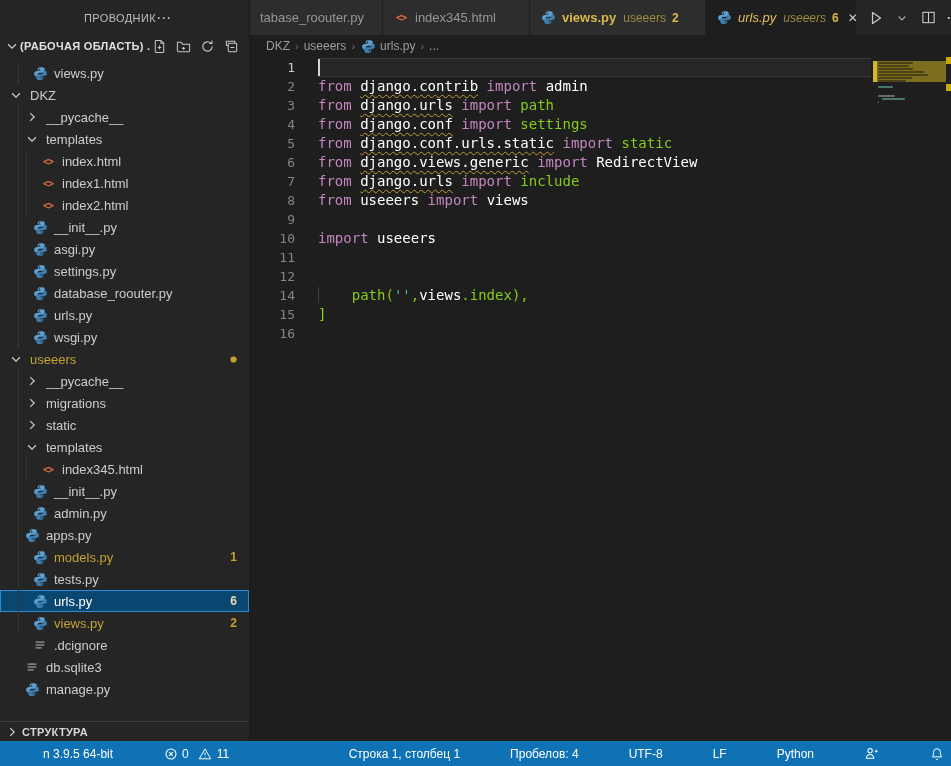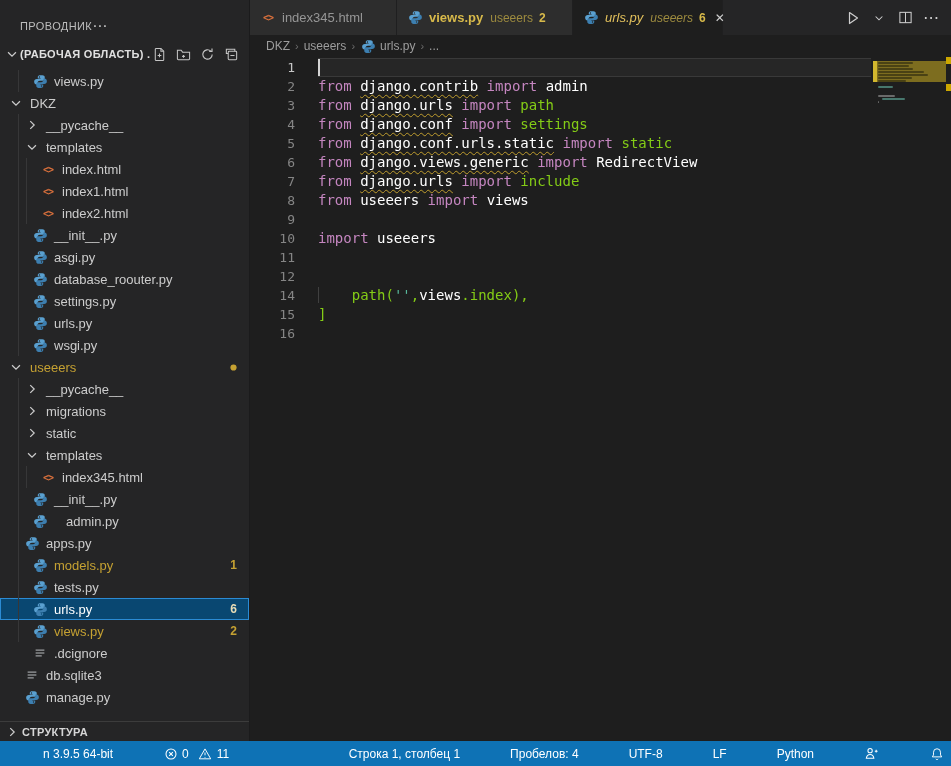--- a/index.html
+++ b/index.html
@@ -3,21 +3,21 @@
 <meta charset="utf-8">
 <style>
   html,body{margin:0;padding:0;background:#1e1e1e;}
   body{width:951px;height:766px;overflow:hidden;font-family:"Liberation Sans","DejaVu Sans",sans-serif;
        -webkit-font-smoothing:antialiased;color:#cccccc;}
   .app{width:951px;height:766px;display:flex;flex-direction:column;}
   .main{flex:1;display:flex;min-height:0;}
 
   
   .sidebar{width:250px;background:#252526;display:flex;flex-direction:column;min-height:0;border-right:1px solid #1b1b1c;box-sizing:border-box;}
-  .sb-title-row{height:35px;display:flex;align-items:center;justify-content:flex-start;padding:8px 14px 0 20px;flex:0 0 auto;}
+  .sb-title-row{height:35px;display:flex;align-items:center;justify-content:center;padding:0 14px 0 20px;flex:0 0 auto;}
   .sb-title{font-size:11px;letter-spacing:.4px;color:#bdbdbd;}
   .sb-more{color:#c5c5c5;font-size:15px;cursor:pointer;line-height:1;}
   .sb-section-row{height:22px;display:flex;align-items:center;padding:0 10px 0 4px;flex:0 0 auto;}
   .sb-section-label{font-size:11px;font-weight:bold;letter-spacing:.3px;color:#e0e0e0;white-space:nowrap;overflow:hidden;flex:1;}
   .sb-section-actions{display:flex;gap:8px;align-items:center;}
   .sb-section-actions .icn{cursor:pointer;display:flex;}
   .tree{flex:1;overflow:hidden;position:relative;padding-top:5px;}
   .row{height:22px;display:flex;align-items:center;font-size:13px;color:#cccccc;position:relative;cursor:pointer;white-space:nowrap;}
   .row .guide{position:absolute;top:0;bottom:0;width:1px;background:#373738;}
   .row .lbl{margin-left:6px;}
@@ -221,32 +221,32 @@
             <span class="spacer"></span>
           </div>
           <div class="row" style="padding-left: 32px;">
             <span class="guide" style="left: 18px;"></span>
             <span class="icn">
               <svg viewBox="0 0 16 16" width="15" height="15">
                 <path fill="#5aa0d0" d="M7.8 1.2c-1.6 0-2.7.7-2.7 2v1.6h3v.6H4c-1.5 0-2.8 1-2.8 2.9 0 1.8 1.1 2.8 2.5 2.8h1.2V9.4c0-1.3 1.1-2.3 2.4-2.3h3c1.2 0 2.2-1 2.2-2.2V3.2c0-1.2-1.1-2-2.4-2H7.8zM6.9 2.5a.7.7 0 1 1 0 1.4.7.7 0 0 1 0-1.4z"></path>
                 <path fill="#3d7fb0" d="M8.2 14.8c1.6 0 2.7-.7 2.7-2v-1.6h-3v-.6h4.1c1.5 0 2.8-1 2.8-2.9 0-1.8-1.1-2.8-2.5-2.8h-1.2v1.5c0 1.3-1.1 2.3-2.4 2.3h-3c-1.2 0-2.2 1-2.2 2.2v1.9c0 1.2 1.1 2 2.4 2h2.3zm.9-1.3a.7.7 0 1 1 0-1.4.7.7 0 0 1 0 1.4z"></path>
               </svg>
             </span>
+            <span class="lbl">settings.py</span>
+            <span class="spacer"></span>
+          </div>
+          <div class="row" style="padding-left: 32px;">
+            <span class="guide" style="left: 18px;"></span>
+            <span class="icn">
+              <svg viewBox="0 0 16 16" width="15" height="15">
+                <path fill="#5aa0d0" d="M7.8 1.2c-1.6 0-2.7.7-2.7 2v1.6h3v.6H4c-1.5 0-2.8 1-2.8 2.9 0 1.8 1.1 2.8 2.5 2.8h1.2V9.4c0-1.3 1.1-2.3 2.4-2.3h3c1.2 0 2.2-1 2.2-2.2V3.2c0-1.2-1.1-2-2.4-2H7.8zM6.9 2.5a.7.7 0 1 1 0 1.4.7.7 0 0 1 0-1.4z"></path>
+                <path fill="#3d7fb0" d="M8.2 14.8c1.6 0 2.7-.7 2.7-2v-1.6h-3v-.6h4.1c1.5 0 2.8-1 2.8-2.9 0-1.8-1.1-2.8-2.5-2.8h-1.2v1.5c0 1.3-1.1 2.3-2.4 2.3h-3c-1.2 0-2.2 1-2.2 2.2v1.9c0 1.2 1.1 2 2.4 2h2.3zm.9-1.3a.7.7 0 1 1 0-1.4.7.7 0 0 1 0 1.4z"></path>
+              </svg>
+            </span>
             <span class="lbl">database_roouter.py</span>
-            <span class="spacer"></span>
-          </div>
-          <div class="row" style="padding-left: 32px;">
-            <span class="guide" style="left: 18px;"></span>
-            <span class="icn">
-              <svg viewBox="0 0 16 16" width="15" height="15">
-                <path fill="#5aa0d0" d="M7.8 1.2c-1.6 0-2.7.7-2.7 2v1.6h3v.6H4c-1.5 0-2.8 1-2.8 2.9 0 1.8 1.1 2.8 2.5 2.8h1.2V9.4c0-1.3 1.1-2.3 2.4-2.3h3c1.2 0 2.2-1 2.2-2.2V3.2c0-1.2-1.1-2-2.4-2H7.8zM6.9 2.5a.7.7 0 1 1 0 1.4.7.7 0 0 1 0-1.4z"></path>
-                <path fill="#3d7fb0" d="M8.2 14.8c1.6 0 2.7-.7 2.7-2v-1.6h-3v-.6h4.1c1.5 0 2.8-1 2.8-2.9 0-1.8-1.1-2.8-2.5-2.8h-1.2v1.5c0 1.3-1.1 2.3-2.4 2.3h-3c-1.2 0-2.2 1-2.2 2.2v1.9c0 1.2 1.1 2 2.4 2h2.3zm.9-1.3a.7.7 0 1 1 0-1.4.7.7 0 0 1 0 1.4z"></path>
-              </svg>
-            </span>
-            <span class="lbl">settings.py</span>
             <span class="spacer"></span>
           </div>
           <div class="row" style="padding-left: 32px;">
             <span class="guide" style="left: 18px;"></span>
             <span class="icn">
               <svg viewBox="0 0 16 16" width="15" height="15">
                 <path fill="#5aa0d0" d="M7.8 1.2c-1.6 0-2.7.7-2.7 2v1.6h3v.6H4c-1.5 0-2.8 1-2.8 2.9 0 1.8 1.1 2.8 2.5 2.8h1.2V9.4c0-1.3 1.1-2.3 2.4-2.3h3c1.2 0 2.2-1 2.2-2.2V3.2c0-1.2-1.1-2-2.4-2H7.8zM6.9 2.5a.7.7 0 1 1 0 1.4.7.7 0 0 1 0-1.4z"></path>
                 <path fill="#3d7fb0" d="M8.2 14.8c1.6 0 2.7-.7 2.7-2v-1.6h-3v-.6h4.1c1.5 0 2.8-1 2.8-2.9 0-1.8-1.1-2.8-2.5-2.8h-1.2v1.5c0 1.3-1.1 2.3-2.4 2.3h-3c-1.2 0-2.2 1-2.2 2.2v1.9c0 1.2 1.1 2 2.4 2h2.3zm.9-1.3a.7.7 0 1 1 0-1.4.7.7 0 0 1 0 1.4z"></path>
               </svg>
             </span>
@@ -331,21 +331,21 @@
             <span class="guide" style="left: 18px;"></span>
             <span class="icn">
               <svg viewBox="0 0 16 16" width="15" height="15">
                 <path fill="#5aa0d0" d="M7.8 1.2c-1.6 0-2.7.7-2.7 2v1.6h3v.6H4c-1.5 0-2.8 1-2.8 2.9 0 1.8 1.1 2.8 2.5 2.8h1.2V9.4c0-1.3 1.1-2.3 2.4-2.3h3c1.2 0 2.2-1 2.2-2.2V3.2c0-1.2-1.1-2-2.4-2H7.8zM6.9 2.5a.7.7 0 1 1 0 1.4.7.7 0 0 1 0-1.4z"></path>
                 <path fill="#3d7fb0" d="M8.2 14.8c1.6 0 2.7-.7 2.7-2v-1.6h-3v-.6h4.1c1.5 0 2.8-1 2.8-2.9 0-1.8-1.1-2.8-2.5-2.8h-1.2v1.5c0 1.3-1.1 2.3-2.4 2.3h-3c-1.2 0-2.2 1-2.2 2.2v1.9c0 1.2 1.1 2 2.4 2h2.3zm.9-1.3a.7.7 0 1 1 0-1.4.7.7 0 0 1 0 1.4z"></path>
               </svg>
             </span>
             <span class="lbl">__init__.py</span>
             <span class="spacer"></span>
           </div>
-          <div class="row" style="padding-left: 32px; gap: 12px;">
+          <div class="row" style="padding-left: 32px;">
             <span class="guide" style="left: 18px;"></span>
             <span class="icn">
               <svg viewBox="0 0 16 16" width="15" height="15">
                 <path fill="#5aa0d0" d="M7.8 1.2c-1.6 0-2.7.7-2.7 2v1.6h3v.6H4c-1.5 0-2.8 1-2.8 2.9 0 1.8 1.1 2.8 2.5 2.8h1.2V9.4c0-1.3 1.1-2.3 2.4-2.3h3c1.2 0 2.2-1 2.2-2.2V3.2c0-1.2-1.1-2-2.4-2H7.8zM6.9 2.5a.7.7 0 1 1 0 1.4.7.7 0 0 1 0-1.4z"></path>
                 <path fill="#3d7fb0" d="M8.2 14.8c1.6 0 2.7-.7 2.7-2v-1.6h-3v-.6h4.1c1.5 0 2.8-1 2.8-2.9 0-1.8-1.1-2.8-2.5-2.8h-1.2v1.5c0 1.3-1.1 2.3-2.4 2.3h-3c-1.2 0-2.2 1-2.2 2.2v1.9c0 1.2 1.1 2 2.4 2h2.3zm.9-1.3a.7.7 0 1 1 0-1.4.7.7 0 0 1 0 1.4z"></path>
               </svg>
             </span>
             <span class="lbl">admin.py</span>
             <span class="spacer"></span>
           </div>
@@ -446,20 +446,23 @@
               <path fill="none" stroke="#cccccc" stroke-width="1.4" d="M6 3.5 L10.5 8 L6 12.5"></path>
             </svg>
           </span>
         <span class="sb-outline-label">СТРУКТУРА</span>
       </div>
     </aside>
 
     <div class="editor-col">
       <div class="tabbar">
         <div class="tabs" id="tabs">
+            <div class="tab" style="width: 133px;">
+              <span class="t-label">tabase_roouter.py</span>
+            </div>
             <div class="tab" style="width: 147px;">
               <span class="icn">
                 <b class="htmlglyph">&lt;&gt;</b>
               </span>
               <span class="t-label">index345.html</span>
             </div>
             <div class="tab warn" style="width: 176px;">
               <span class="icn">
                 <svg viewBox="0 0 16 16" width="15" height="15">
                   <path fill="#5aa0d0" d="M7.8 1.2c-1.6 0-2.7.7-2.7 2v1.6h3v.6H4c-1.5 0-2.8 1-2.8 2.9 0 1.8 1.1 2.8 2.5 2.8h1.2V9.4c0-1.3 1.1-2.3 2.4-2.3h3c1.2 0 2.2-1 2.2-2.2V3.2c0-1.2-1.1-2-2.4-2H7.8zM6.9 2.5a.7.7 0 1 1 0 1.4.7.7 0 0 1 0-1.4z"></path>

